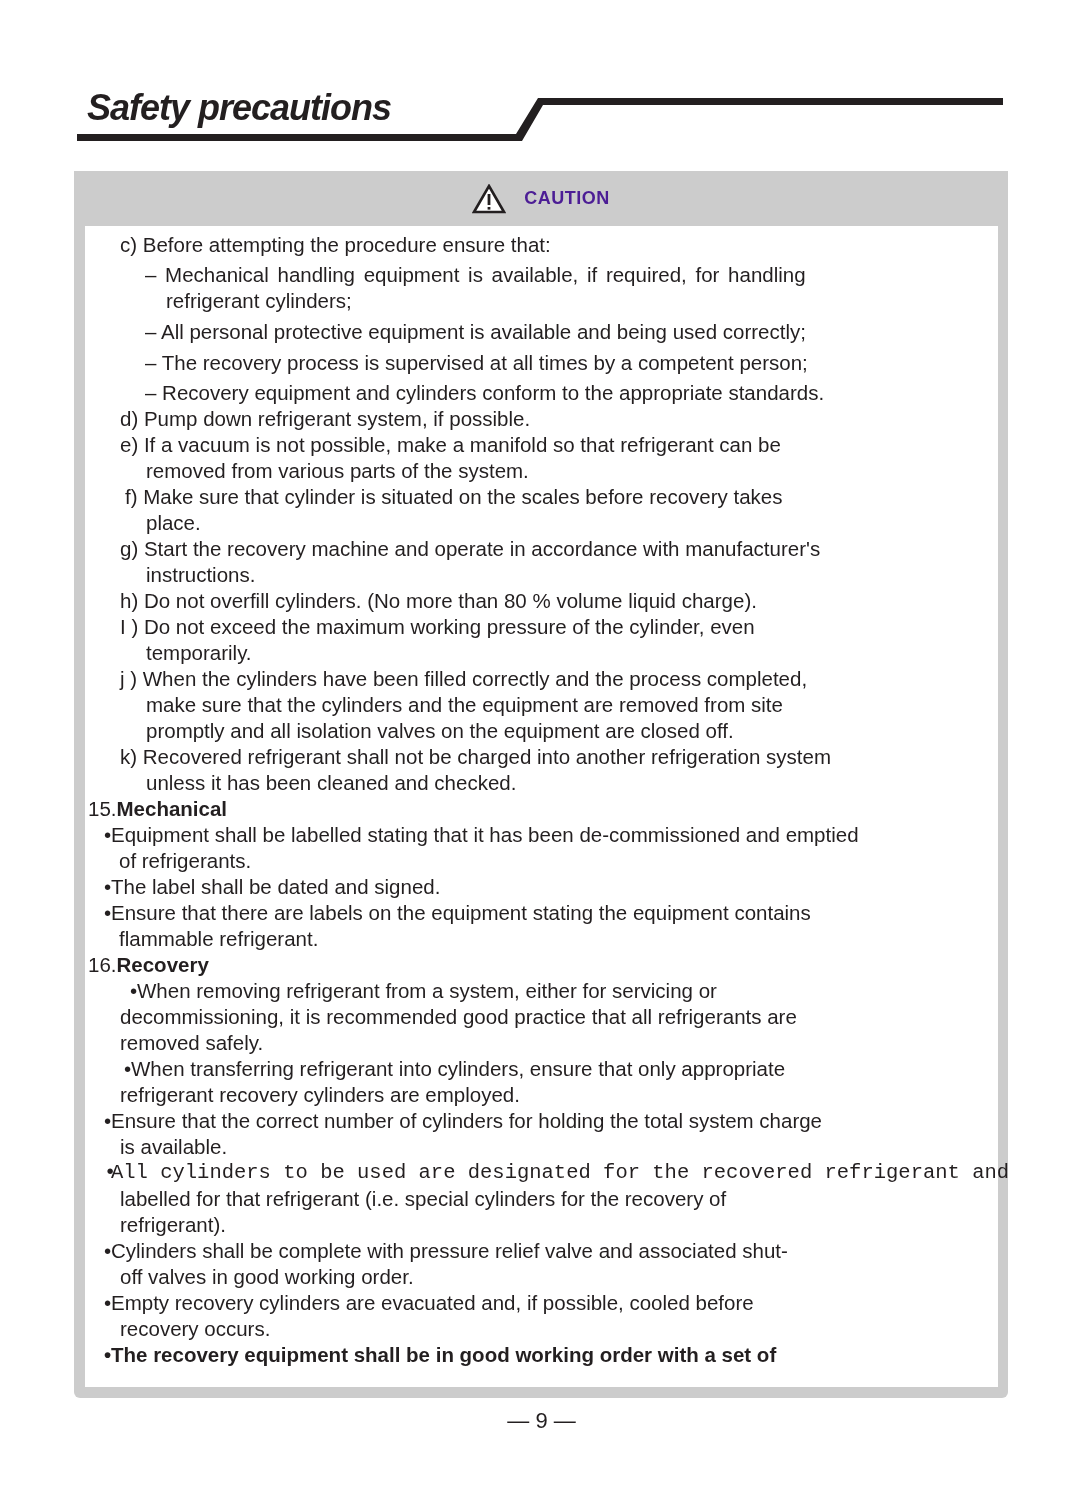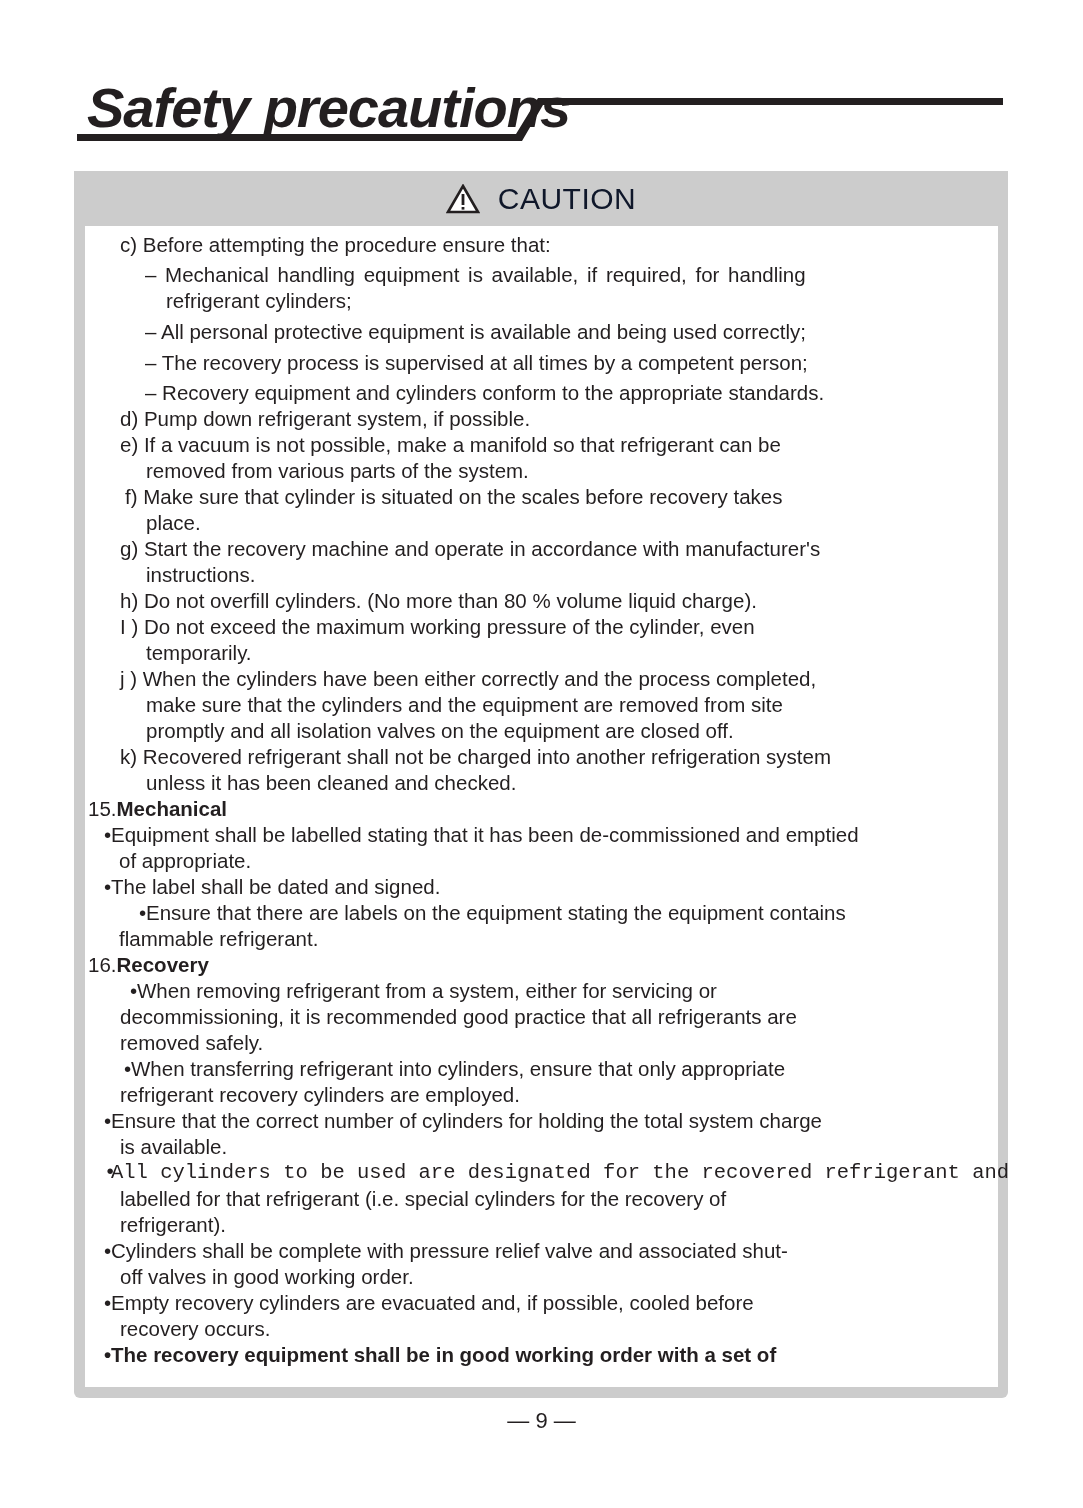--- a/index.html
+++ b/index.html
@@ -1,28 +1,28 @@
 <!DOCTYPE html>
 <html><head>
 <meta charset="utf-8">
 <style>
   html, body { margin:0; padding:0; background:#ffffff; }
   body { width:1083px; height:1508px; position:relative; overflow:hidden;
          font-family:"Liberation Sans", sans-serif; color:#231f20; }
 
-  .title { position:absolute; left:87px; top:80px; font-size:56px; font-weight:bold;
+  .title { position:absolute; left:87px; top:80px; font-size:36px; font-weight:bold;
            font-style:italic; letter-spacing:-1px; color:#231f20; line-height:56px; }
   .title-deco { position:absolute; left:0; top:0; width:1083px; height:160px; }
 
   .panel { position:absolute; left:74px; top:171px; width:934px; height:1227px;
            background:#cccccc; border-radius:0 0 6px 6px; }
   .panel-head { position:absolute; left:0; top:0; width:934px; height:55px;
                 display:flex; align-items:center; justify-content:center; }
   .caution-icon { width:34px; height:30px; margin-right:18px; }
-  .caution-label { font-size:30px; font-weight:normal; letter-spacing:0.5px; color:#0f172a; }
+  .caution-label { font-size:18px; font-weight:bold; letter-spacing:0.5px; color:#4c1d95; }
   .panel-body { position:absolute; left:11px; top:55px; width:913px; height:1161px;
                 background:#ffffff; }
 
   .ln { position:absolute; font-size:20.5px; line-height:26px; white-space:nowrap; color:#231f20; }
   .b { font-weight:bold; }
   .dot { display:inline-block; width:7px; }
 
   .page-num { position:absolute; left:0; width:1083px; top:1408px; text-align:center;
               font-size:22px; color:#231f20; }
 </style>
@@ -63,37 +63,37 @@
   <div class="ln" style="left:146px;top:510px;">place.</div>
 
   <div class="ln" style="left:120px;top:536px;">g) Start the recovery machine and operate in accordance with manufacturer's</div>
   <div class="ln" style="left:146px;top:562px;">instructions.</div>
 
   <div class="ln" style="left:120px;top:588px;">h) Do not overfill cylinders. (No more than 80 % volume liquid charge).</div>
 
   <div class="ln" style="left:120px;top:614px;">I ) Do not exceed the maximum working pressure of the cylinder, even</div>
   <div class="ln" style="left:146px;top:640px;">temporarily.</div>
 
-  <div class="ln" style="left:120px;top:666px;">j ) When the cylinders have been either correctly and the process completed,</div>
+  <div class="ln" style="left:120px;top:666px;">j ) When the cylinders have been filled correctly and the process completed,</div>
   <div class="ln" style="left:146px;top:692px;">make sure that the cylinders and the equipment are removed from site</div>
   <div class="ln" style="left:146px;top:718px;">promptly and all isolation valves on the equipment are closed off.</div>
 
   <div class="ln" style="left:120px;top:744px;text-align:center;">k) Recovered refrigerant shall not be charged into another refrigeration system</div>
   <div class="ln" style="left:146px;top:770px;">unless it has been cleaned and checked.</div>
 </div>
 
 <div>
   <div class="ln" style="left:88px;top:796px;"><span>15.</span><span class="b">Mechanical</span></div>
 
   <div class="ln" style="left:104px;top:822px;"><span class="dot">•</span><span>Equipment shall be labelled stating that it has been de-commissioned and emptied</span></div>
-  <div class="ln" style="left:119px;top:848px;">of appropriate.</div>
+  <div class="ln" style="left:119px;top:848px;">of refrigerants.</div>
 
   <div class="ln" style="left:104px;top:874px;"><span class="dot">•</span><span>The label shall be dated and signed.</span></div>
 
-  <div class="ln" style="left:104px;top:900px;margin-left:35px;"><span class="dot">•</span><span>Ensure that there are labels on the equipment stating the equipment contains</span></div>
+  <div class="ln" style="left:104px;top:900px;"><span class="dot">•</span><span>Ensure that there are labels on the equipment stating the equipment contains</span></div>
   <div class="ln" style="left:119px;top:926px;">flammable refrigerant.</div>
 </div>
 
 <div>
   <div class="ln" style="left:88px;top:952px;"><span>16.</span><span class="b">Recovery</span></div>
 
   <div class="ln" style="left:104px;top:978px;margin-left:26px;"><span class="dot">•</span><span>When removing refrigerant from a system, either for servicing or</span></div>
   <div class="ln" style="left:120px;top:1004px;">decommissioning, it is recommended good practice that all refrigerants are</div>
   <div class="ln" style="left:120px;top:1030px;">removed safely.</div>
 

